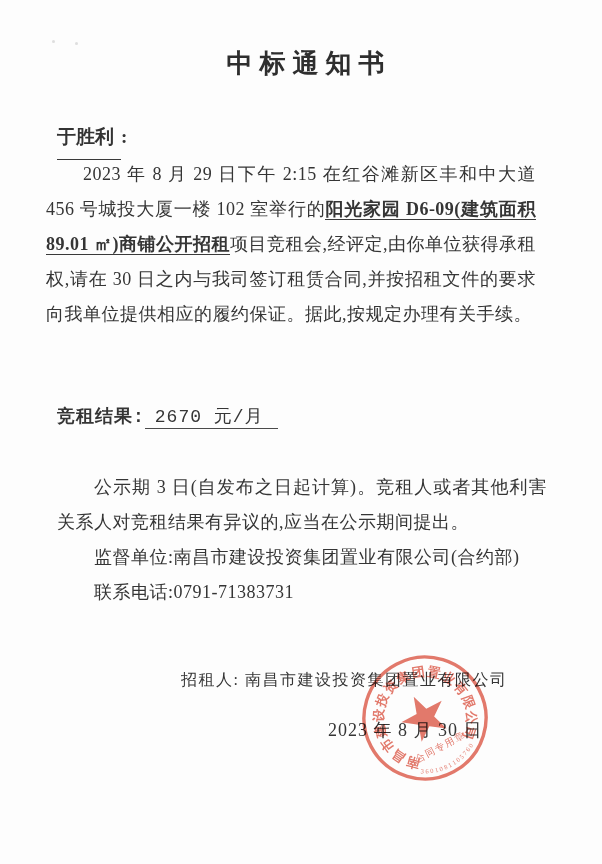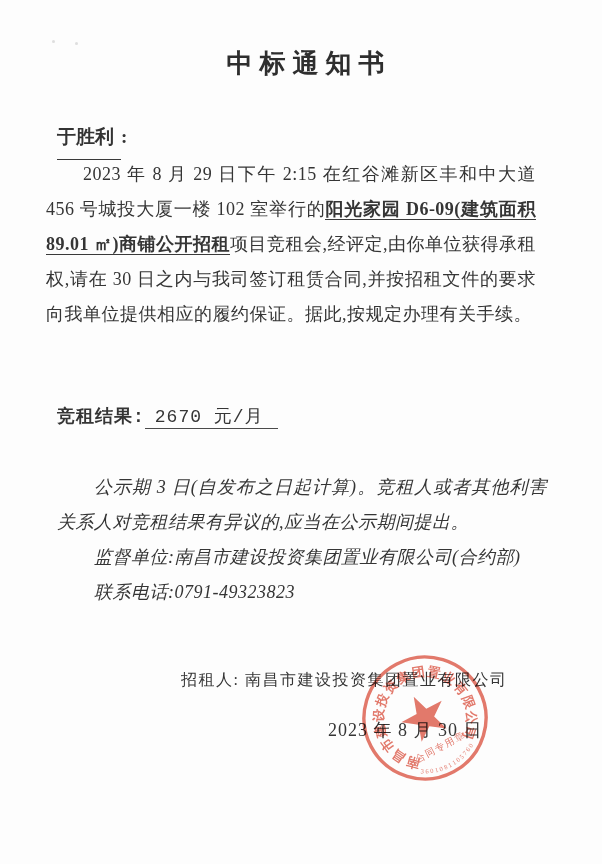--- a/index.html
+++ b/index.html
@@ -32,21 +32,21 @@
   .hl{font-weight:bold;border-bottom:1.5px solid #3a3a3a;}
   .result-line{
     position:absolute;left:57px;top:404px;
     font-size:18px;
     font-family:Liberation Mono, monospace;
   }
   .result-line .lbl{font-weight:bold;letter-spacing:1px;}
   .result-line .val{border-bottom:1.5px solid #4a4a4a;padding:0 14px 1px 10px;letter-spacing:1px;}
   .notice-block{
     position:absolute;left:57px;top:470px;width:490px;
-    font-size:18px;line-height:35px;letter-spacing:.5px;font-style:italic;
+    font-size:18px;line-height:35px;letter-spacing:.5px;
   }
   .notice-block p{margin:0;text-align:justify;text-indent:37px;}
   .sig-issuer{
     position:absolute;left:181px;top:670px;
     font-size:16px;letter-spacing:1.5px;
   }
   .sig-date{
     position:absolute;left:328px;top:718px;
     font-size:18px;letter-spacing:1px;
   }
@@ -74,21 +74,21 @@
     <span>2023 年 8 月 29 日下午 2:15 在红谷滩新区丰和中大道 456 号城投大厦一楼 102 室举行的</span><span class="hl">阳光家园 D6-09(建筑面积 89.01 ㎡)商铺公开招租</span><span>项目竞租会,经评定,由你单位获得承租权,请在 30 日之内与我司签订租赁合同,并按招租文件的要求向我单位提供相应的履约保证。据此,按规定办理有关手续。</span>
   </p>
 
   <div class="result-line">
     <span class="lbl">竞租结果:</span><span class="val">2670 元/月</span>
   </div>
 
   <div class="notice-block">
     <p>公示期 3 日(自发布之日起计算)。竞租人或者其他利害关系人对竞租结果有异议的,应当在公示期间提出。</p>
     <p>监督单位:南昌市建设投资集团置业有限公司(合约部)</p>
-    <p>联系电话:0791-49323823</p>
+    <p>联系电话:0791-71383731</p>
   </div>
 
   <div class="sig-issuer">
     <span>招租人: </span><span>南昌市建设投资集团置业有限公司</span>
   </div>
 
   <div class="sig-date">2023 年 8 月 30 日</div>
 
   <svg class="seal" viewBox="0 0 154 154" xmlns="http://www.w3.org/2000/svg">
       <g transform="translate(77,77) rotate(-28)" fill="#dd5847">

